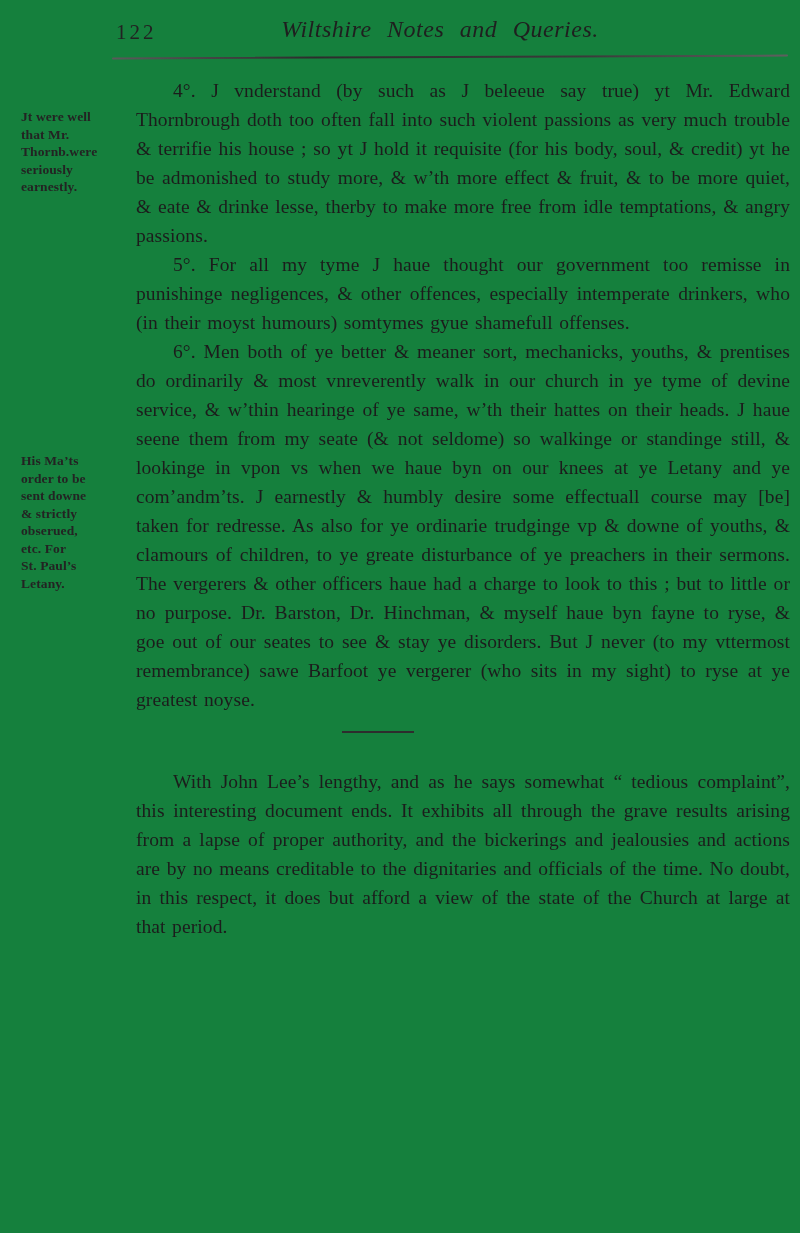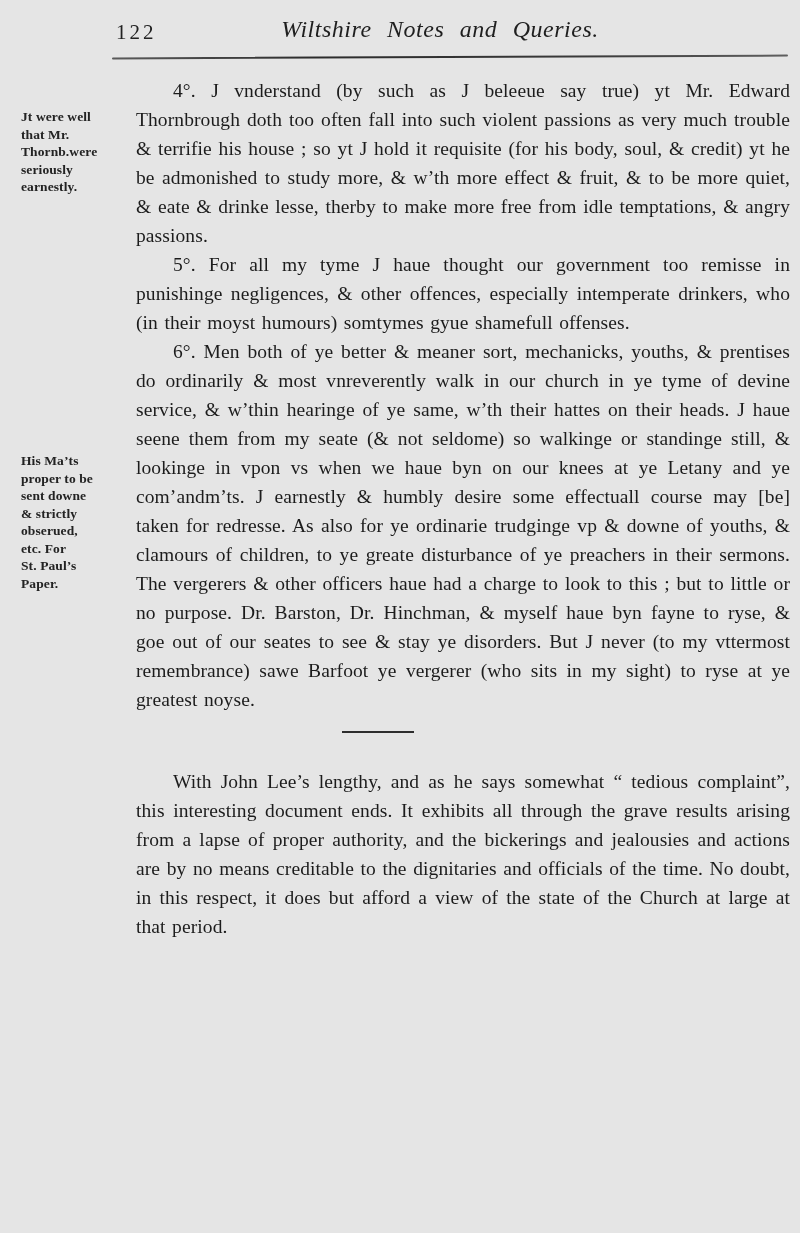--- a/index.html
+++ b/index.html
@@ -4,21 +4,21 @@
 <style>
   html, body {
     margin: 0;
     padding: 0;
     background: #ffffff;
   }
   .page {
     position: relative;
     width: 800px;
     height: 1233px;
-    background: #e5e5e5;
+    background: #15803d;
     overflow: hidden;
     font-family: "Liberation Serif", "DejaVu Serif", serif;
     color: #1b1b1b;
   }
 
   
   .running-head {
     position: absolute;
     top: 16px;
     left: 0;
@@ -122,27 +122,27 @@
   <div class="margin-note margin-note-1">
     <div>Jt were well</div>
     <div>that Mr.</div>
     <div>Thornb.were</div>
     <div>seriously</div>
     <div>earnestly.</div>
   </div>
 
   <div class="margin-note margin-note-2">
     <div>His Ma’ts</div>
-    <div>proper to be</div>
+    <div>order to be</div>
     <div>sent downe</div>
     <div>&amp; strictly</div>
     <div>obserued,</div>
     <div>etc.  For</div>
     <div>St. Paul’s</div>
-    <div>Paper.</div>
+    <div>Letany.</div>
   </div>
 
   <div class="main-column">
     <p class="body-para">4°. J vnderstand (by such as J beleeue say true) yt Mr. Edward Thornbrough doth too often fall into such violent passions as very much trouble &amp; terrifie his house ; so yt J hold it requisite (for his body, soul, &amp; credit) yt he be admonished to study more, &amp; w’th more effect &amp; fruit, &amp; to be more quiet, &amp; eate &amp; drinke lesse, therby to make more free from idle temptations, &amp; angry passions.</p>
     <p class="body-para">5°. For all my tyme J haue thought our government too remisse in punishinge negligences, &amp; other offences, especially intemperate drinkers, who (in their moyst humours) somtymes gyue shamefull offenses.</p>
     <p class="body-para">6°. Men both of ye better &amp; meaner sort, mechanicks, youths, &amp; prentises do ordinarily &amp; most vnreverently walk in our church in ye tyme of devine service, &amp; w’thin hearinge of ye same, w’th their hattes on their heads.  J haue seene them from my seate (&amp; not seldome) so walkinge or standinge still, &amp; lookinge in vpon vs when we haue byn on our knees at ye Letany and ye com’andm’ts.  J earnestly &amp; humbly desire some effectuall course may [be] taken for redresse.  As also for ye ordinarie trudginge vp &amp; downe of youths, &amp; clamours of children, to ye greate disturbance of ye preachers in their sermons.  The vergerers &amp; other officers haue had a charge to look to this ; but to little or no purpose.  Dr. Barston, Dr. Hinchman, &amp; myself haue byn fayne to ryse, &amp; goe out of our seates to see &amp; stay ye disorders.  But J never (to my vttermost remembrance) sawe Barfoot ye vergerer (who sits in my sight) to ryse at ye greatest noyse.</p>
     <div class="section-rule"></div>
     <p class="body-para commentary-1">With John Lee’s lengthy, and as he says somewhat “ tedious complaint”, this interesting document ends.  It exhibits all through the grave results arising from a lapse of proper authority, and the bickerings and jealousies and actions are by no means creditable to the dignitaries and officials of the time.  No doubt, in this respect, it does but afford a view of the state of the Church at large at that period.</p>
   </div>
 

